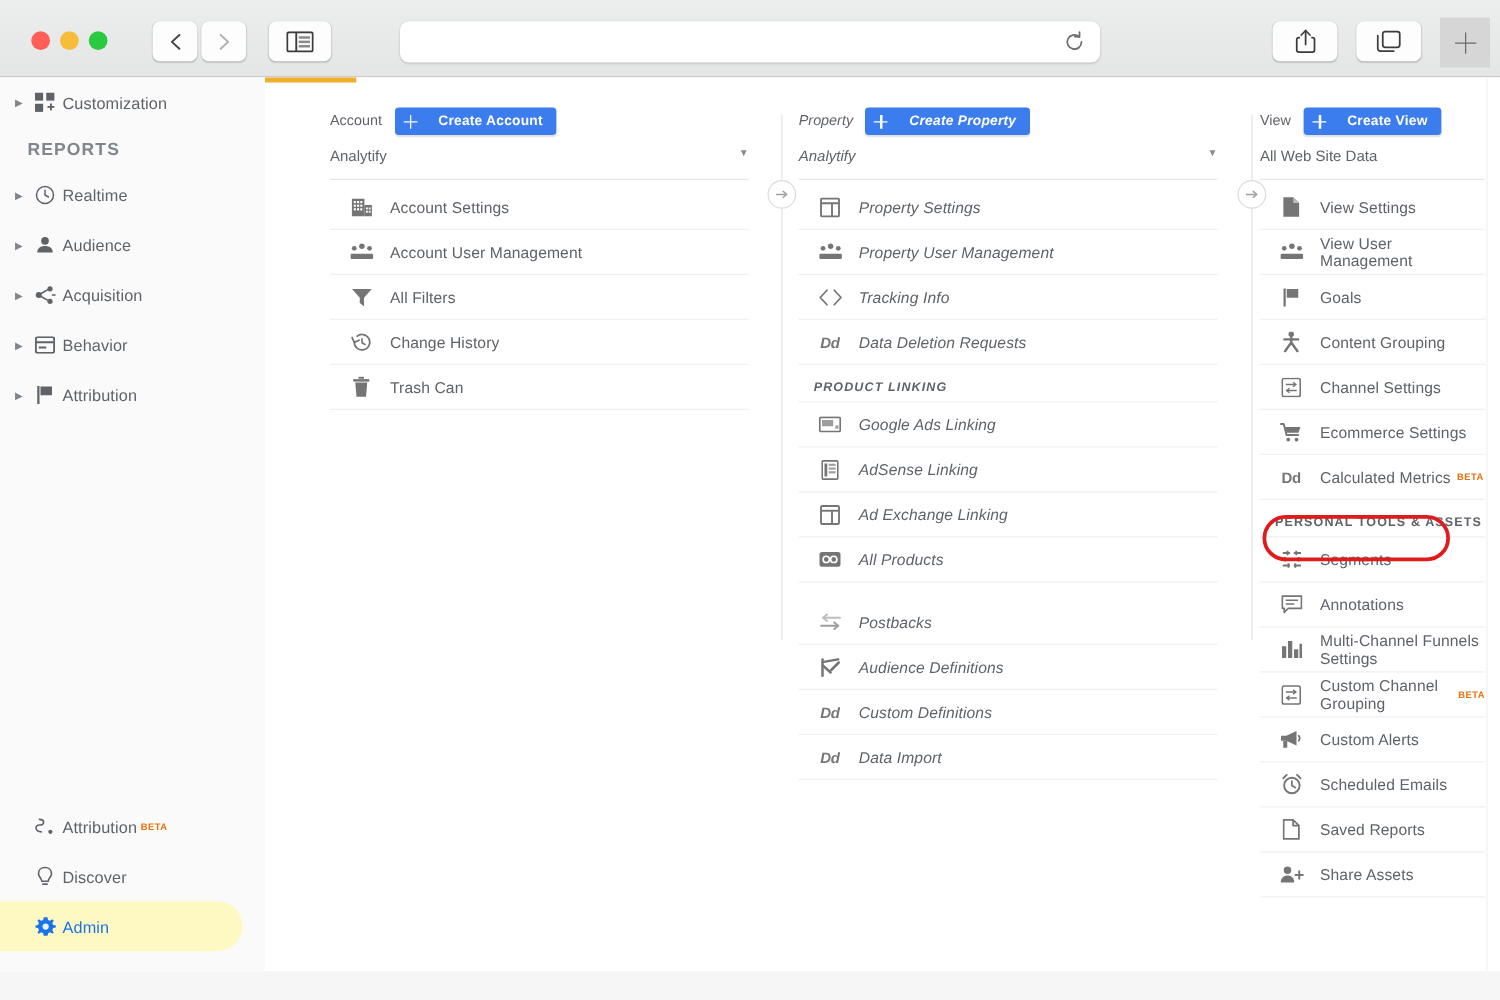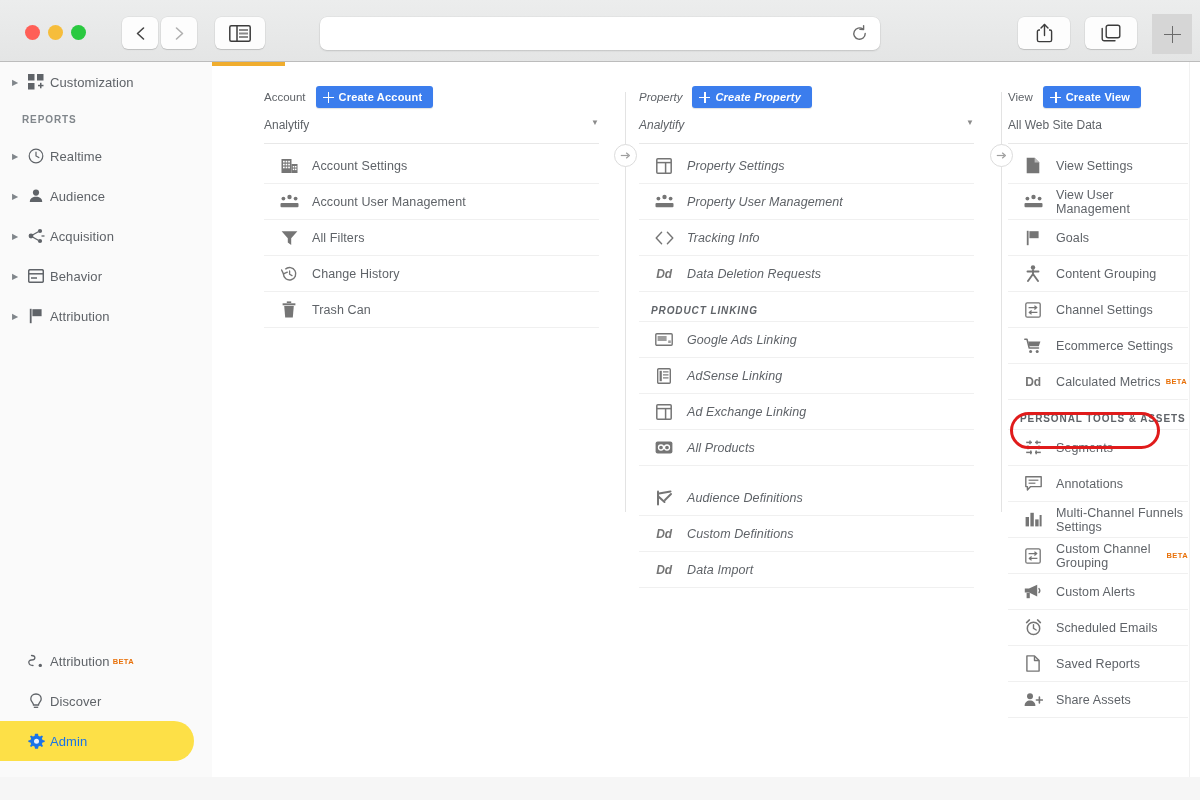--- a/index.html
+++ b/index.html
@@ -81,32 +81,32 @@
   }
   .nav-arrow {
     width: 14px; text-align: center; font-size: 8px; color: #80868b; flex: 0 0 14px;
   }
   .nav-icon {
     width: 28px; flex: 0 0 28px; display:flex; align-items:center; justify-content:center;
     color: #5f6368;
   }
   .nav-label { margin-left: 0; letter-spacing: .1px; }
   .nav-section-title {
-    font-size: 10px; color: #80868b; letter-spacing: .9px;
+    font-size: 14px; color: #80868b; letter-spacing: .9px;
     padding-left: 22px; height: 34px; display:flex; align-items:center;
     font-weight: 600;
     text-align: center;
   }
   .beta-sup {
     font-size: 7.5px; color: #e8710a; font-weight: 700; letter-spacing:.4px;
     vertical-align: super; margin-left: 3px;
   }
   #nav-bottom { position: absolute; left: 0; bottom: 16px; width: 212px; }
   #nav-admin {
-    background: #fde047; color: #1a73e8; border-radius: 0 20px 20px 0;
+    background: #fef9c3; color: #1a73e8; border-radius: 0 20px 20px 0;
     margin-right: 18px;
   }
   #nav-admin .nav-icon, #nav-admin .nav-label { color: #1a73e8; }
 
   
   #main { position: absolute; left: 212px; top: 0; width: 988px; height: 715px; background: #fff; }
   #orange-tab-bar {
     position: absolute; left: 0; top: 0; width: 73px; height: 4px; background: #f0ad2e;
   }
   #main-divider-right {
@@ -120,21 +120,21 @@
   .col { position: absolute; top: 24px; }
   #col-account  { left: 52px; width: 335px; }
   #col-property { left: 427px; width: 335px; font-style: italic; }
   #col-view     { left: 796px; width: 180px; }
 
   .col-head { display: flex; align-items: center; height: 22px; }
   .col-head-label { font-size: 11.5px; color: #5f6368; margin-right: 10px; }
   .create-btn {
     background: #3b7ded; color:#fff; border-radius: 3px;
     font-size: 11px; font-weight: 700; letter-spacing:.2px;
-    padding: 5px 11px 5px 7px; display:flex; align-items:center; gap:5px;
+    padding: 5px 11px 5px 7px; display:flex; align-items:center; gap:17px;
     box-shadow: 0 1px 1px rgba(0,0,0,0.12);
   }
   .create-btn .btn-plus {
     position:relative; width:11px; height:11px; display:inline-block;
   }
   .create-btn .btn-plus:before, .create-btn .btn-plus:after {
     content:""; position:absolute; background:#fff;
   }
   .create-btn .btn-plus:before { left:5px; top:0; width:1.8px; height:11px; }
   .create-btn .btn-plus:after  { left:0; top:5px; width:11px; height:1.8px; }
@@ -573,20 +573,31 @@
               <rect x="0.6" y="0.6" width="16.8" height="11.8" rx="2" fill="#757575"></rect>
               <circle cx="6" cy="6.5" r="2.5" fill="none" stroke="#fff" stroke-width="1.3"></circle>
               <circle cx="12" cy="6.5" r="2.5" fill="none" stroke="#fff" stroke-width="1.3"></circle>
             </svg>
           </span>
           <span class="li-label">All Products</span>
         </div>
 
         <div class="spacer-row"></div>
 
+        <div class="list-item">
+          <span class="li-icon">
+            <svg width="19" height="15" viewBox="0 0 19 15">
+              <path d="M17 4.2 L4 4.2" stroke="#bdbdbd" stroke-width="1.6" stroke-linecap="round" fill="none"></path>
+              <path d="M6.6 1.6 L3.4 4.2 L6.6 6.8" fill="none" stroke="#bdbdbd" stroke-width="1.6" stroke-linejoin="round" stroke-linecap="round"></path>
+              <path d="M2 10.6 L15 10.6" stroke="#9e9e9e" stroke-width="1.6" stroke-linecap="round" fill="none"></path>
+              <path d="M12.4 8 L15.6 10.6 L12.4 13.2" fill="none" stroke="#9e9e9e" stroke-width="1.6" stroke-linejoin="round" stroke-linecap="round"></path>
+            </svg>
+          </span>
+          <span class="li-label">Postbacks</span>
+        </div>
 
         <div class="list-item">
           <span class="li-icon">
             <svg width="17" height="16" viewBox="0 0 17 16">
               <path d="M2 1.5 L2 14.5" stroke="#757575" stroke-width="2" stroke-linecap="round"></path>
               <path d="M2.4 6.5 L8.5 12" stroke="#757575" stroke-width="2" stroke-linecap="round"></path>
               <path d="M3 3.5 L14.5 1.5" stroke="#757575" stroke-width="2" stroke-linecap="round"></path>
               <path d="M9 10 L15 4" stroke="#757575" stroke-width="2" stroke-linecap="round"></path>
             </svg>
           </span>

